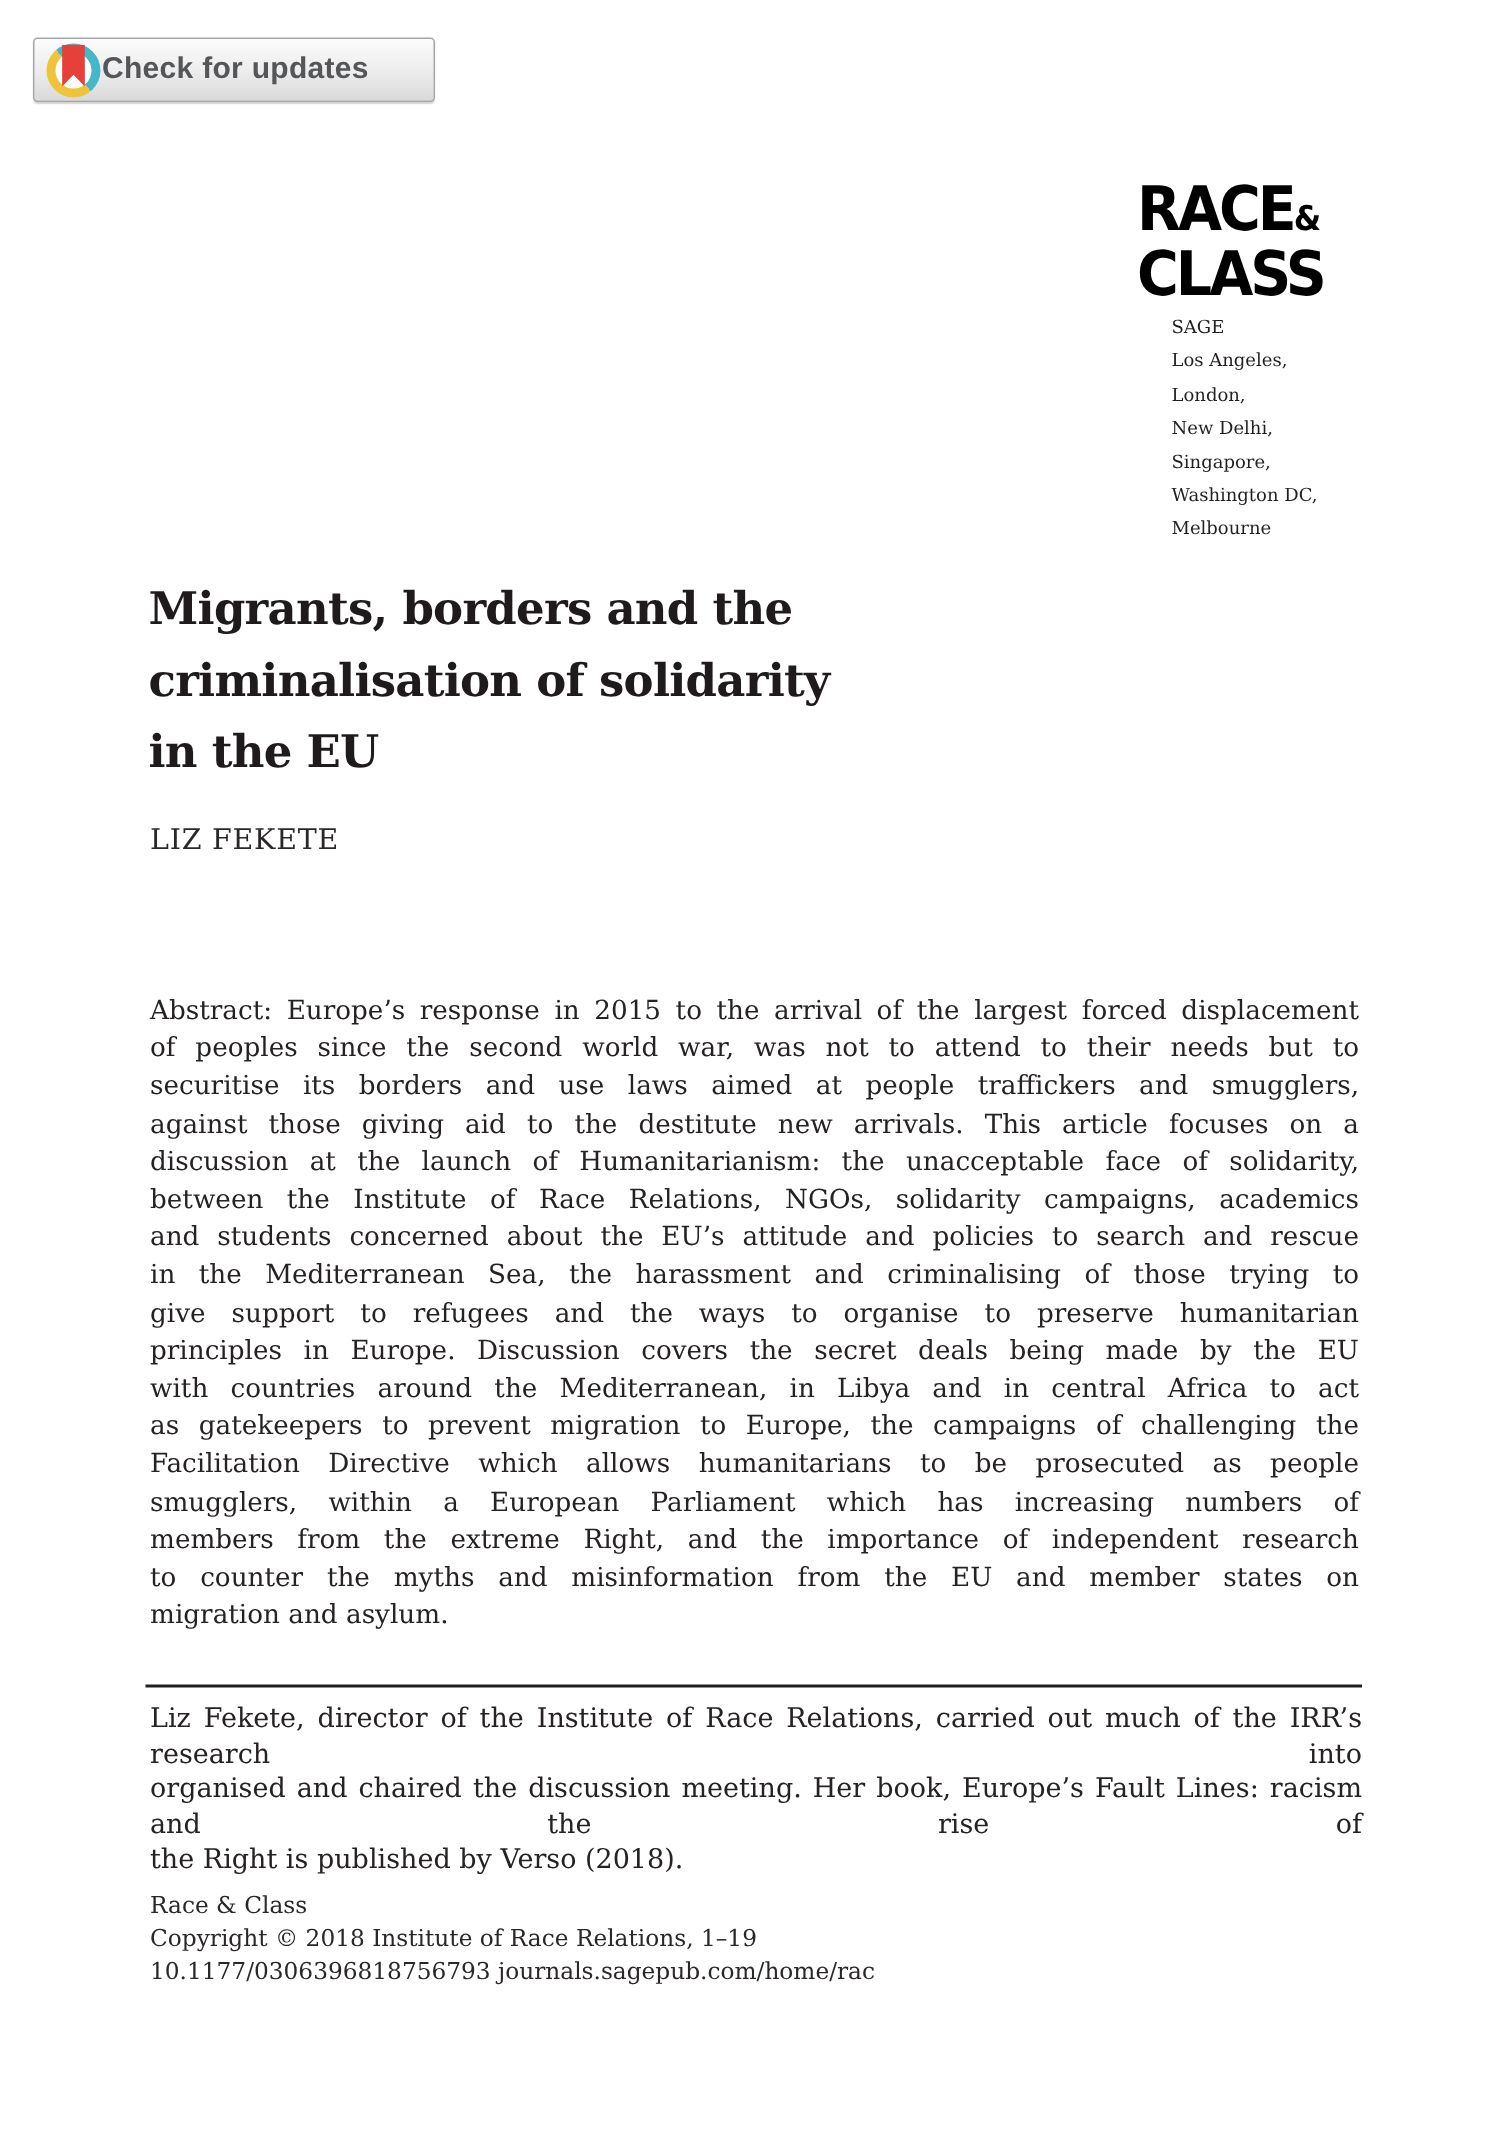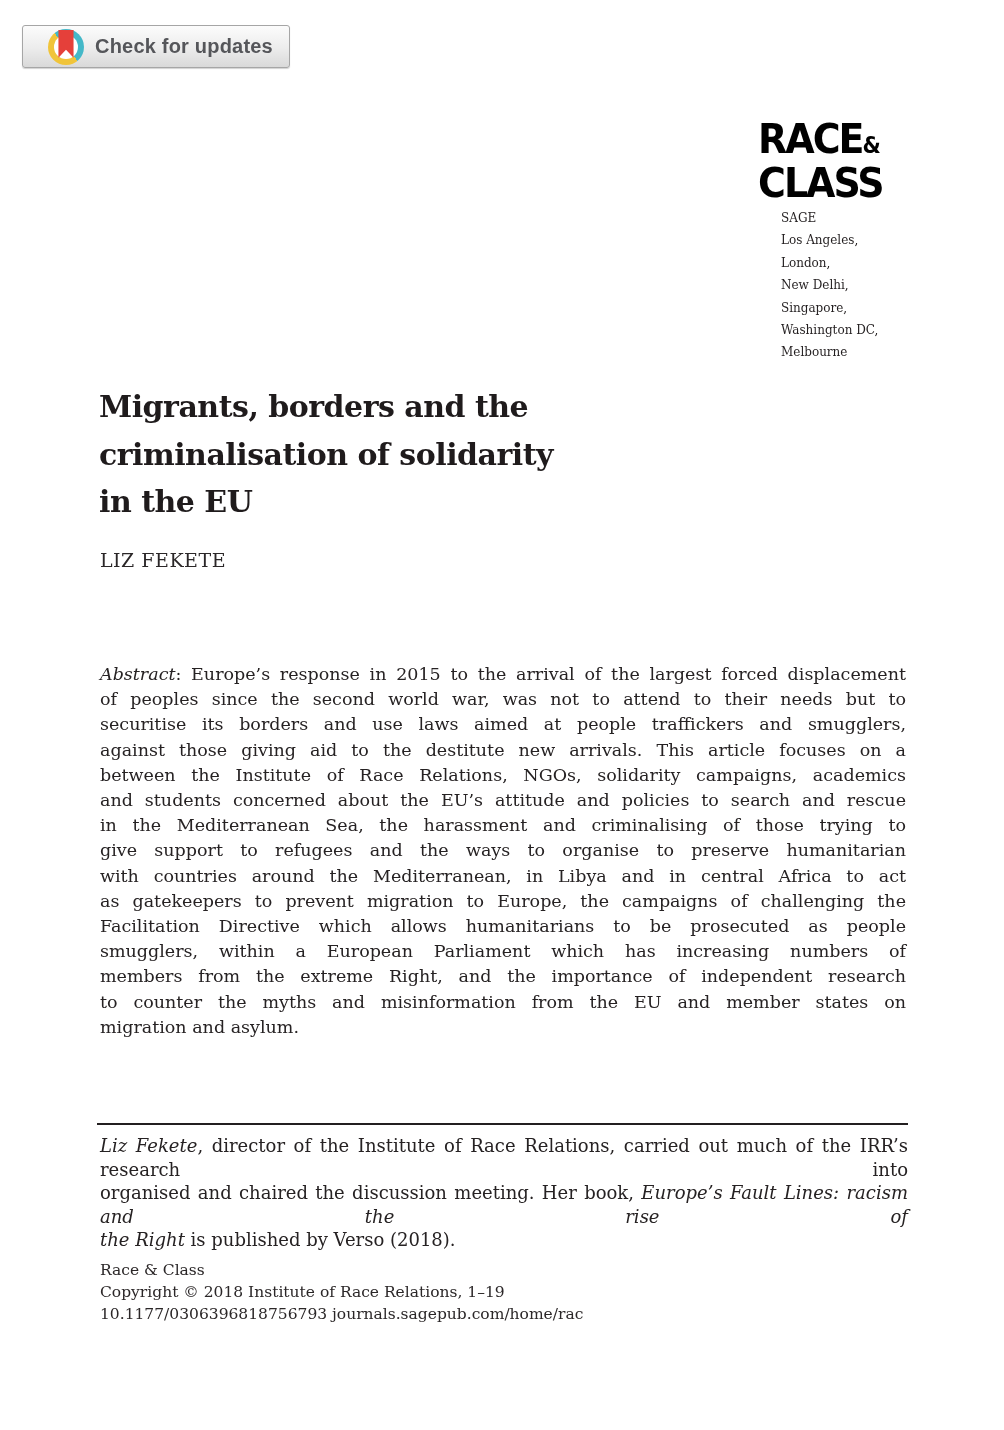--- a/index.html
+++ b/index.html
@@ -13,22 +13,22 @@
     background: #ffffff;
     overflow: hidden;
   }
 
   
   .badge {
     position: absolute;
     left: 22px; top: 25px;
     width: 268px; height: 43px;
     display: flex; align-items: center;
-    gap: 11px;
-    padding-left: 25px;
+    gap: 1px;
+    padding-left: 8px;
     background: linear-gradient(180deg, #fcfcfc 0%, #ececec 55%, #d9d9d9 100%);
     border: 1px solid #a6a6a6;
     border-radius: 3px;
     box-shadow: 0 1px 1px rgba(0,0,0,0.18);
     cursor: pointer;
   }
   .badge-label {
     font-family: "Liberation Sans", sans-serif;
     font-size: 20px;
     font-weight: 700;
@@ -105,21 +105,21 @@
   .abstract {
     position: absolute;
     left: 100px; top: 662px;
     width: 806px;
     font-size: 17.5px;
     line-height: 25.2px;
     color: #262223;
   }
   .jline { text-align: justify; text-align-last: justify; white-space: normal; }
   .jline.jlast { text-align-last: left; }
-  .it { font-style: italic; }
+  .it { }
 
   
   .rule {
     position: absolute;
     left: 97px; top: 1123px;
     width: 811px; height: 0;
     border-top: 2px solid #231f20;
   }
   .footnote {
     position: absolute;
@@ -174,24 +174,26 @@
       <div>in the EU</div>
     </h1>
 
   <div class="author">LIZ FEKETE</div>
 
   <div class="abstract">
       <div class="jline"><span class="it">Abstract</span><span>: Europe’s response in 2015 to the arrival of the largest forced displacement</span></div>
       <div class="jline"><span>of peoples since the second world war, was not to attend to their needs but to</span></div>
       <div class="jline"><span>securitise its borders and use laws aimed at people traffickers and smugglers,</span></div>
       <div class="jline"><span>against those giving aid to the destitute new arrivals. This article focuses on a</span></div>
+      <div class="jline"><span>discussion at the launch of </span><span class="it">Humanitarianism: the unacceptable face of solidarity</span><span>,</span></div>
       <div class="jline"><span>between the Institute of Race Relations, NGOs, solidarity campaigns, academics</span></div>
       <div class="jline"><span>and students concerned about the EU’s attitude and policies to search and rescue</span></div>
       <div class="jline"><span>in the Mediterranean Sea, the harassment and criminalising of those trying to</span></div>
       <div class="jline"><span>give support to refugees and the ways to organise to preserve humanitarian</span></div>
+      <div class="jline"><span>principles in Europe. Discussion covers the secret deals being made by the EU</span></div>
       <div class="jline"><span>with countries around the Mediterranean, in Libya and in central Africa to act</span></div>
       <div class="jline"><span>as gatekeepers to prevent migration to Europe, the campaigns of challenging the</span></div>
       <div class="jline"><span>Facilitation Directive which allows humanitarians to be prosecuted as people</span></div>
       <div class="jline"><span>smugglers, within a European Parliament which has increasing numbers of</span></div>
       <div class="jline"><span>members from the extreme Right, and the importance of independent research</span></div>
       <div class="jline"><span>to counter the myths and misinformation from the EU and member states on</span></div>
       <div class="jline jlast"><span>migration and asylum.</span></div>
     </div>
 
   <div class="rule"></div>

